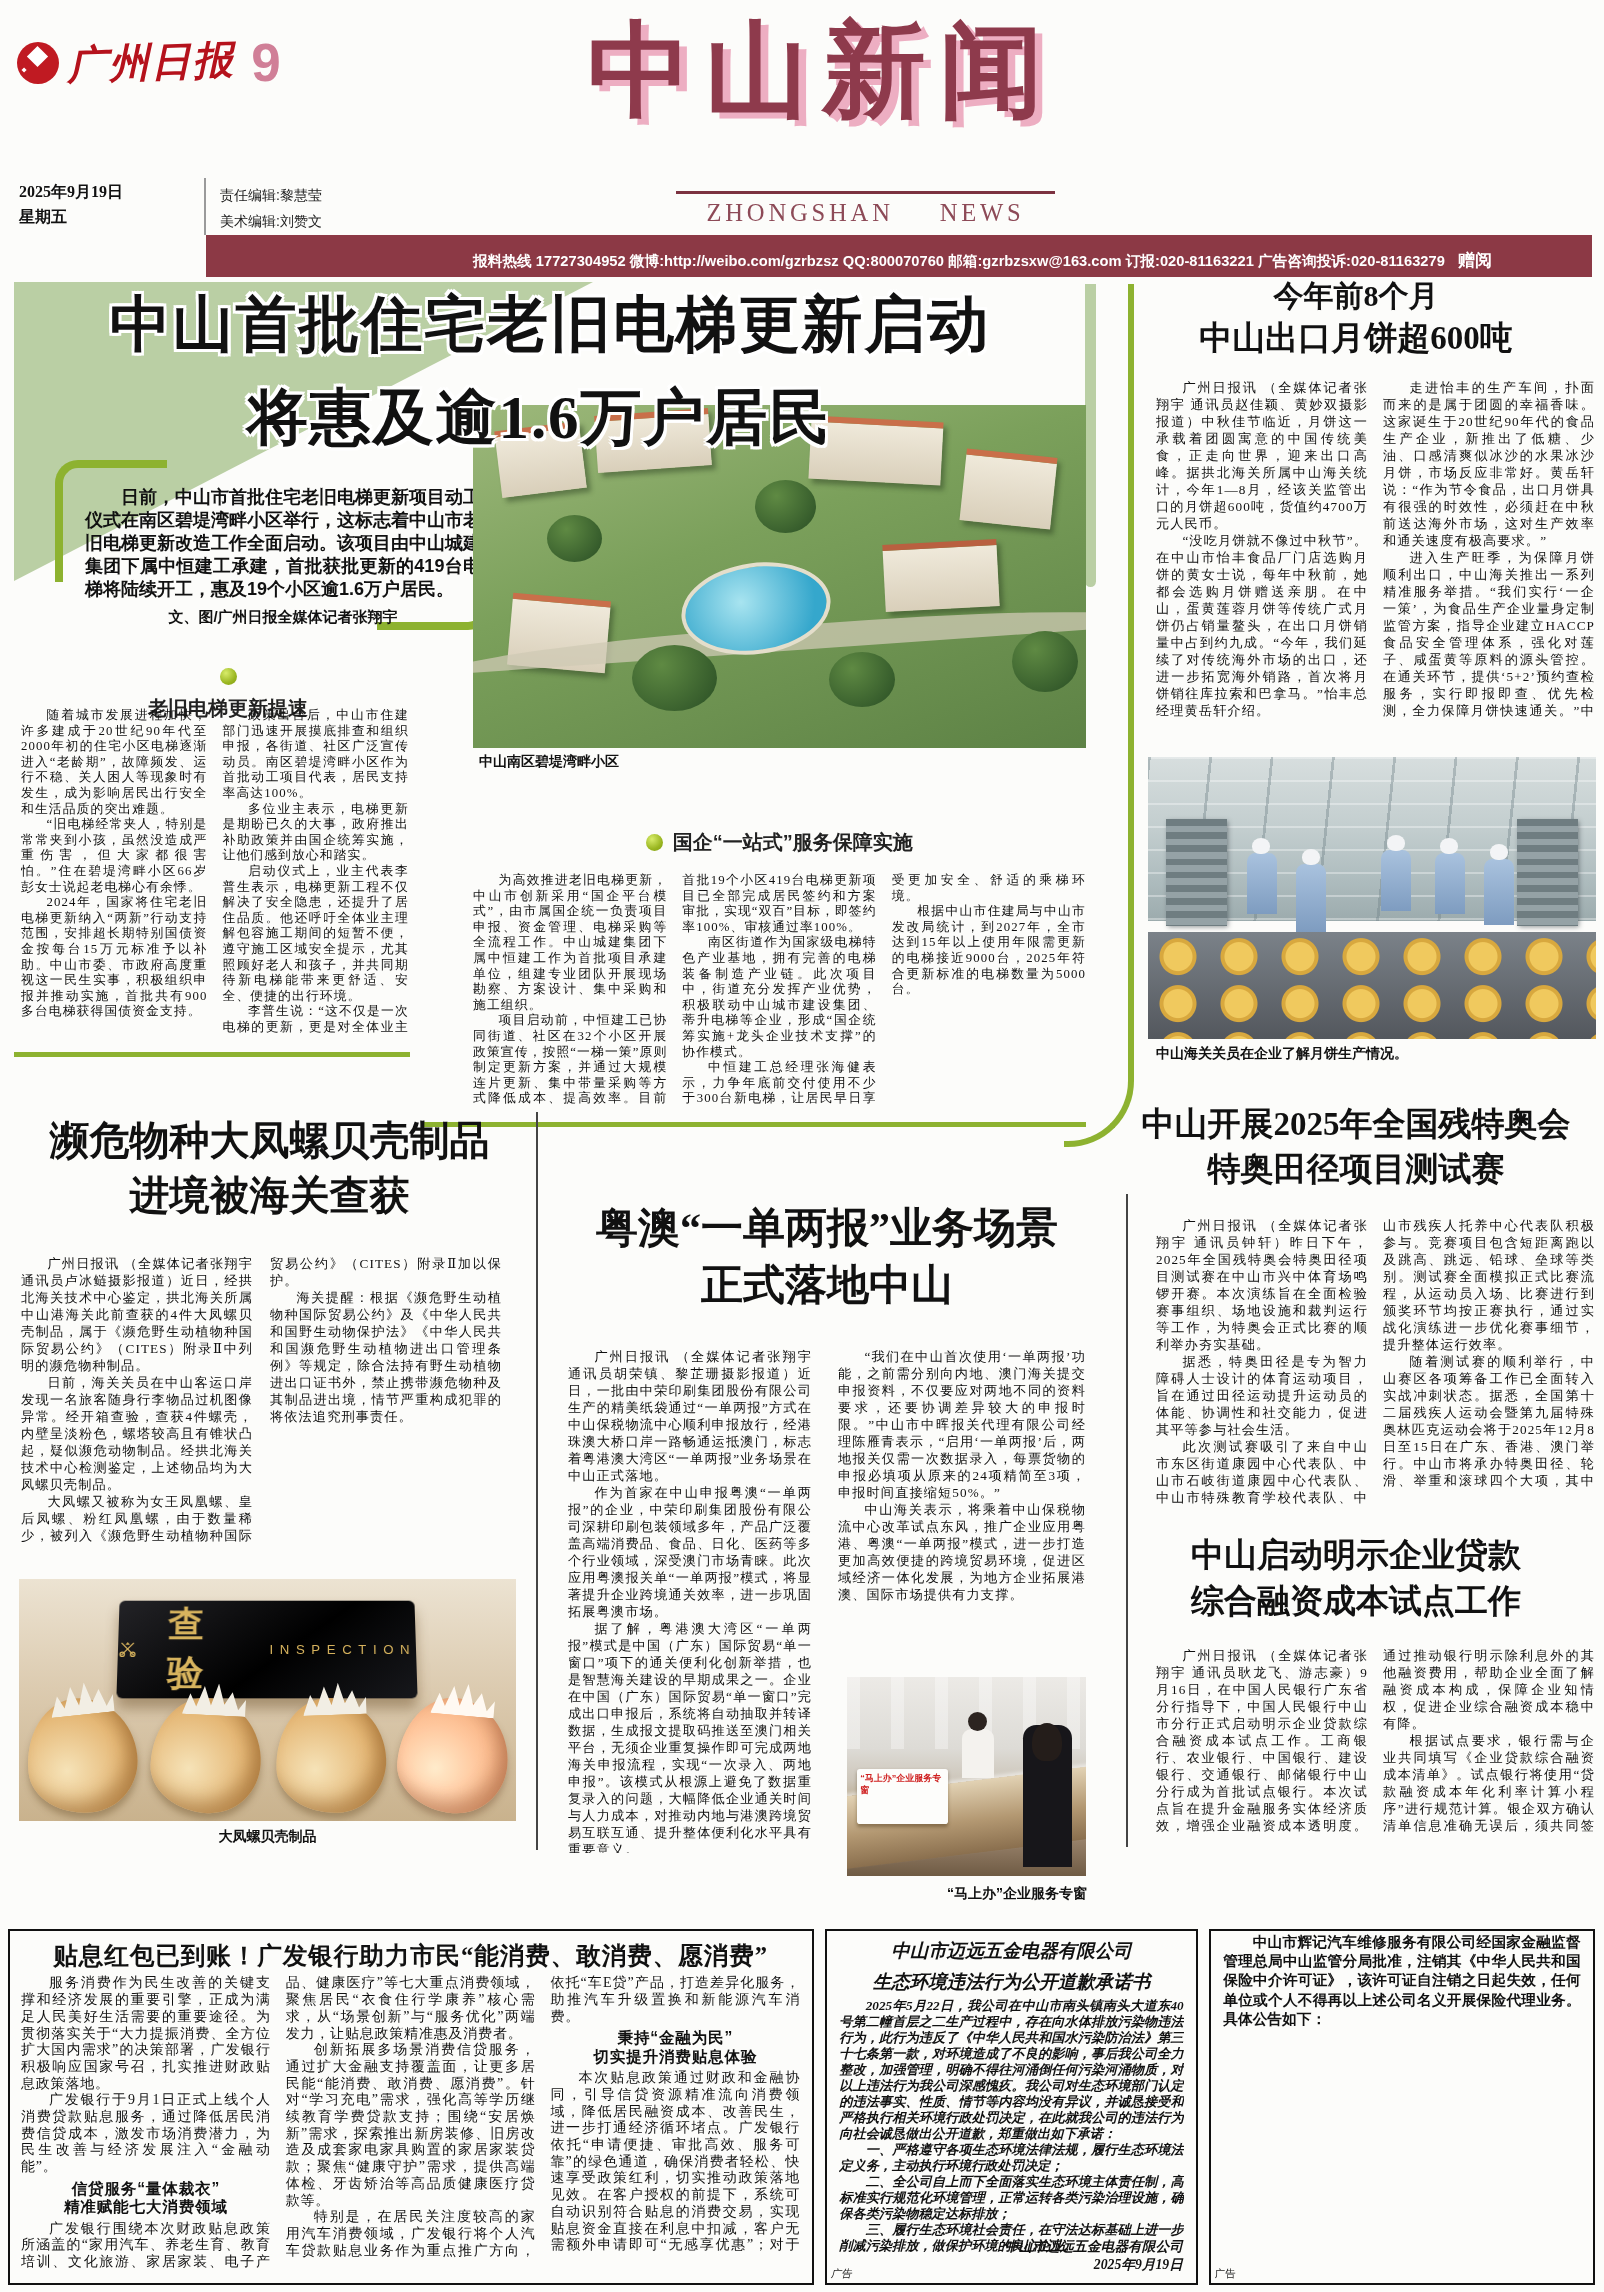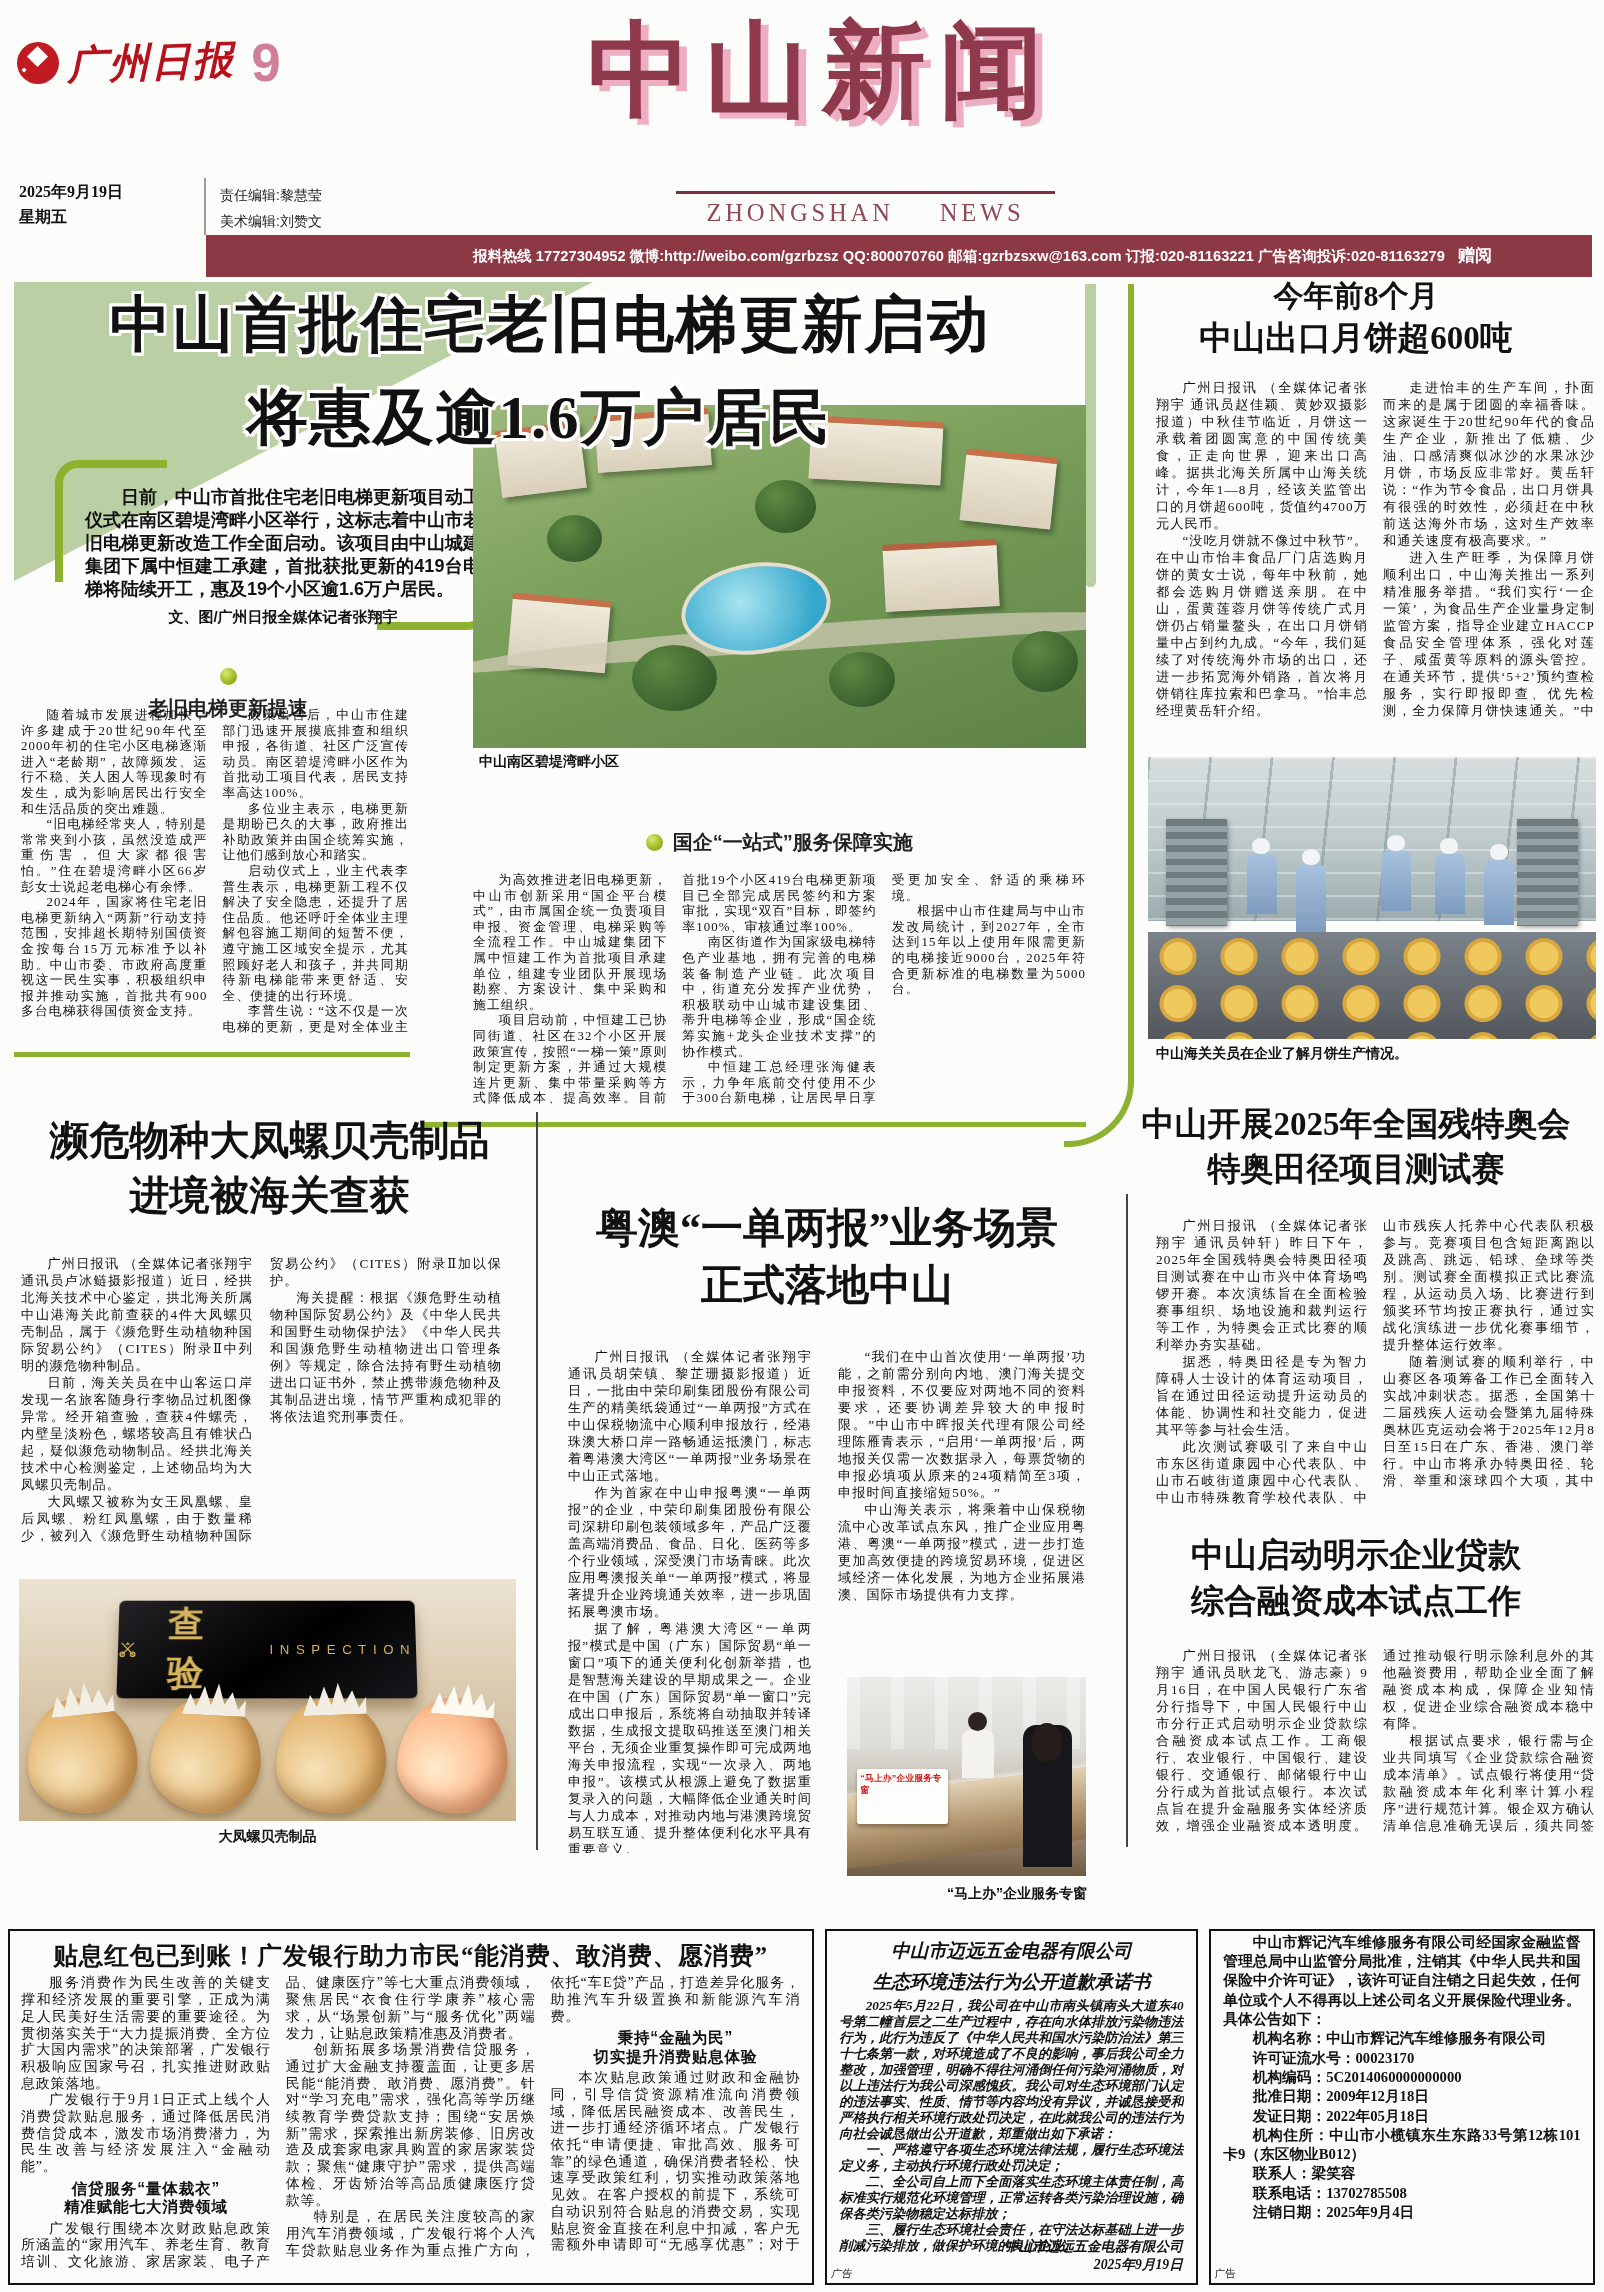--- a/index.html
+++ b/index.html
@@ -18,21 +18,21 @@
   .page-num{font-size:53px;font-weight:bold;color:#d07f97;font-family:"Liberation Sans",sans-serif;margin-left:9.5px;}
   .date-blk{left:19px;top:180px;font-weight:bold;font-size:16px;line-height:24.6px;}
   .hd-vdiv{left:204px;top:178px;width:1.9px;height:57px;background:#9a9a9a;}
   .editors{left:220px;top:183px;font-size:14px;line-height:25.6px;color:#222;}
   .sec-title{left:519px;top:1.9px;width:606px;text-align:center;font-size:104px;font-weight:900;
         letter-spacing:13.2px;color:#8e3a4c;text-shadow:7.6px 5.7px 0 #edaec2;}
   .sec-rule{left:676px;top:191px;width:379px;height:2.8px;background:#7c3240;}
   .sec-en{left:676px;top:199px;width:379px;text-align:center;font-size:24.6px;color:#8d4a57;
         letter-spacing:3.8px;word-spacing:36px;}
   .contact-bar{left:206px;top:235px;width:1386px;height:42px;background:#8c3945;color:#fff;
-        font-size:14.7px;font-weight:bold;line-height:42px;padding-left:267px;box-sizing:border-box;
+        font-size:14.7px;font-weight:bold;line-height:52px;padding-left:267px;box-sizing:border-box;
         white-space:nowrap;}
   .gift{font-size:17px;margin-left:13.2px;font-weight:900;}
 
   
   .wedge{left:14px;top:282px;width:579px;height:299px;background:#bacfa4;clip-path:polygon(0 0,100% 0,0 100%);}
   .strip{left:1085px;top:284px;width:11.4px;height:303px;background:#bacfa4;border-radius:0 0 5.7px 5.7px;}
   .bracketC{left:1064px;top:284px;width:64px;height:857px;border-right:6.6px solid #8db230;
         border-bottom:6.6px solid #8db230;border-bottom-right-radius:66px;}
   .divseg1{left:14px;top:1052px;width:396px;height:4.7px;background:#8db230;}
   .divseg2{left:422px;top:1122px;width:664px;height:4.7px;background:#8db230;}
@@ -387,29 +387,18 @@
     <div class="box2-sig">
       <div>中山市迈远五金电器有限公司</div>
       <div>2025年9月19日</div>
     </div>
     <span class="corner-ad">广告</span>
   </div>
 
   <div class="abs adbox box3">
     <div class="box3-body">
       <p>中山市辉记汽车维修服务有限公司经国家金融监督管理总局中山监管分局批准，注销其《中华人民共和国保险中介许可证》，该许可证自注销之日起失效，任何单位或个人不得再以上述公司名义开展保险代理业务。具体公告如下：</p>
-      <div>
-          <p>机构名称：中山市辉记汽车维修服务有限公司</p>
-          <p>许可证流水号：00023170</p>
-          <p>机构编码：5C2014060000000000</p>
-          <p>批准日期：2009年12月18日</p>
-          <p>发证日期：2022年05月18日</p>
-          <p>机构住所：中山市小榄镇东生东路33号第12栋101卡9（东区物业B012）</p>
-          <p>联系人：梁笑容</p>
-          <p>联系电话：13702785508</p>
-          <p>注销日期：2025年9月4日</p>
-        </div>
     </div>
     <span class="corner-ad">广告</span>
   </div>
 
 </div>
 
 
 </body></html>

